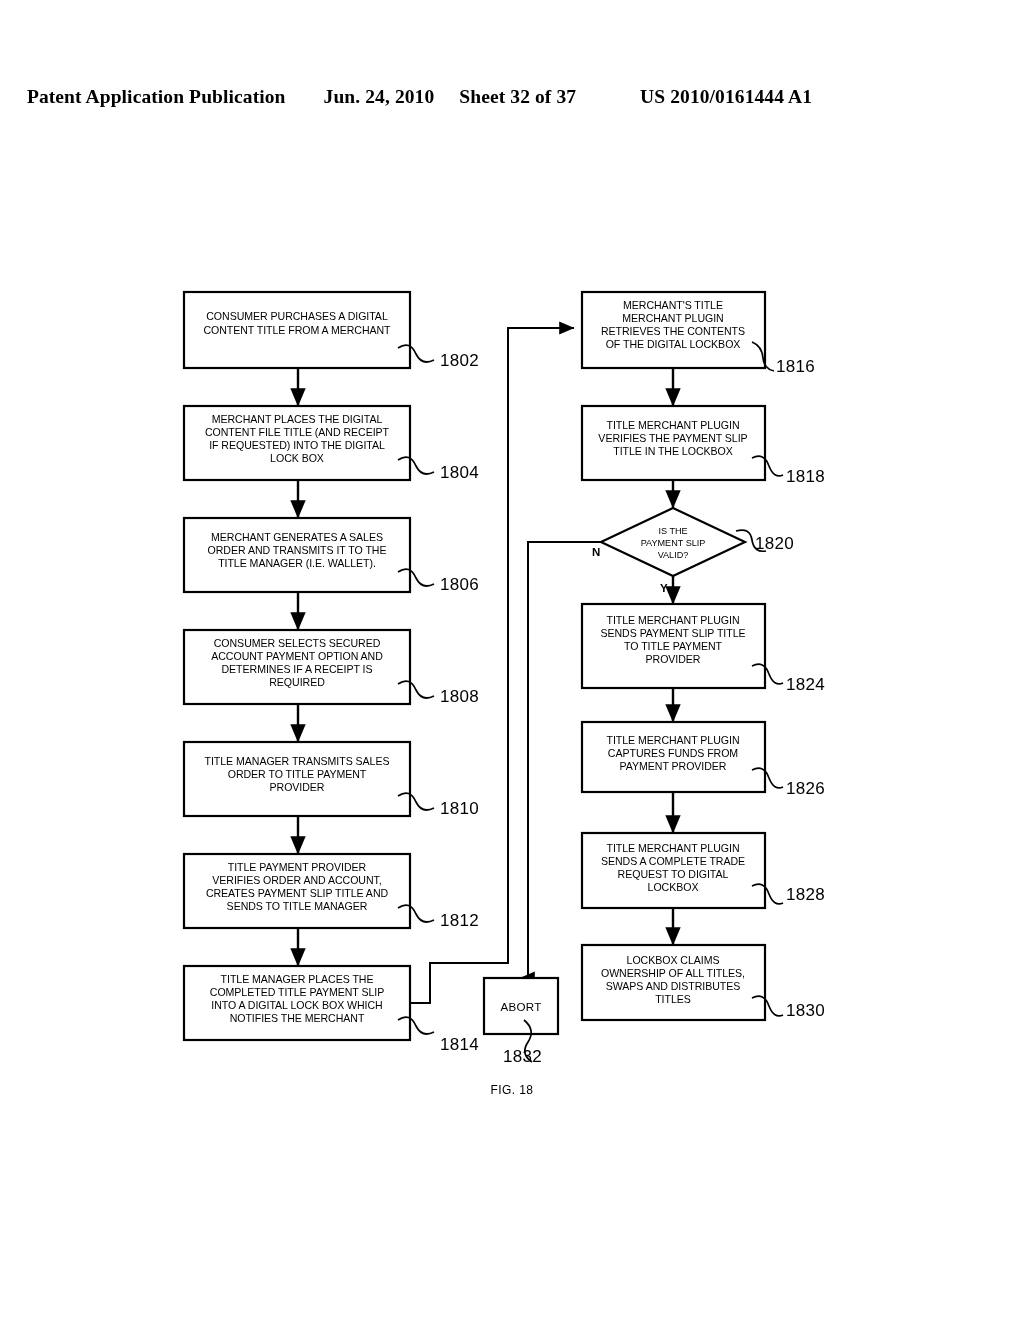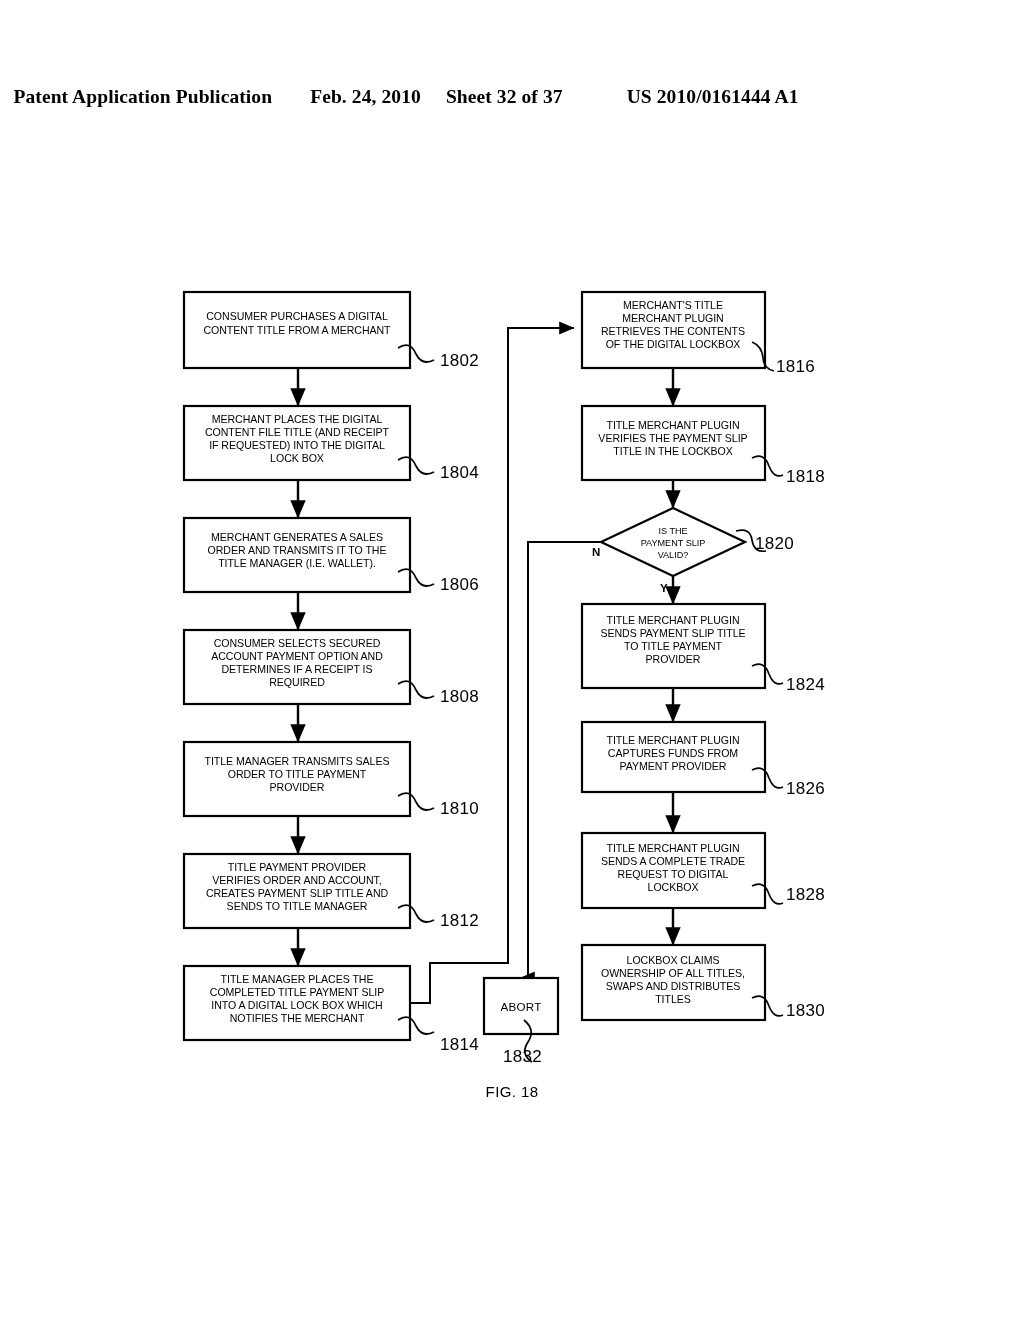--- a/index.html
+++ b/index.html
@@ -21,41 +21,41 @@
     width: 1024px;
     height: 1320px;
   }
   
   #pub-header {
     position: absolute;
     left: 0;
     top: 86px;
     width: 812px;
     display: flex;
-    justify-content: center;
+    justify-content: flex-end;
     align-items: baseline;
     font-family: "Liberation Serif", serif;
     font-weight: bold;
     font-size: 19.5px;
     letter-spacing: 0.1px;
     white-space: nowrap;
   }
   #pub-header .hdr-pub   { }
   #pub-header .hdr-date  { margin-left: 38px; }
   #pub-header .hdr-sheet { margin-left: 25px; }
   #pub-header .hdr-num   { margin-left: 64px; }
 
   
   #fig-caption {
     position: absolute;
     left: 0;
     top: 1083px;
     width: 1024px;
     text-align: center;
-    font-size: 15px;
+    font-size: 12px;
     letter-spacing: 0.4px;
   }
 
   
   #flow {
     position: absolute;
     left: 0;
     top: 0;
     width: 1024px;
     height: 1320px;
@@ -115,21 +115,21 @@
     fill: #000000;
   }
 </style>
 </head>
 <body>
 
 <div id="page">
 
   <div id="pub-header">
     <span class="hdr-pub">Patent Application Publication</span>
-    <span class="hdr-date">Feb. 24, 2010</span>
+    <span class="hdr-date">Jun. 24, 2010</span>
     <span class="hdr-sheet">Sheet 32 of 37</span>
     <span class="hdr-num">US 2010/0161444 A1</span>
   </div>
 
   <svg id="flow" viewBox="0 0 1024 1320">
     <defs>
       <marker id="arw" markerWidth="9" markerHeight="9" refX="7.4" refY="3.4" orient="auto" markerUnits="strokeWidth">
         <path d="M0,0.2 L7.6,3.4 L0,6.6 z" fill="#000"></path>
       </marker>
     </defs>

